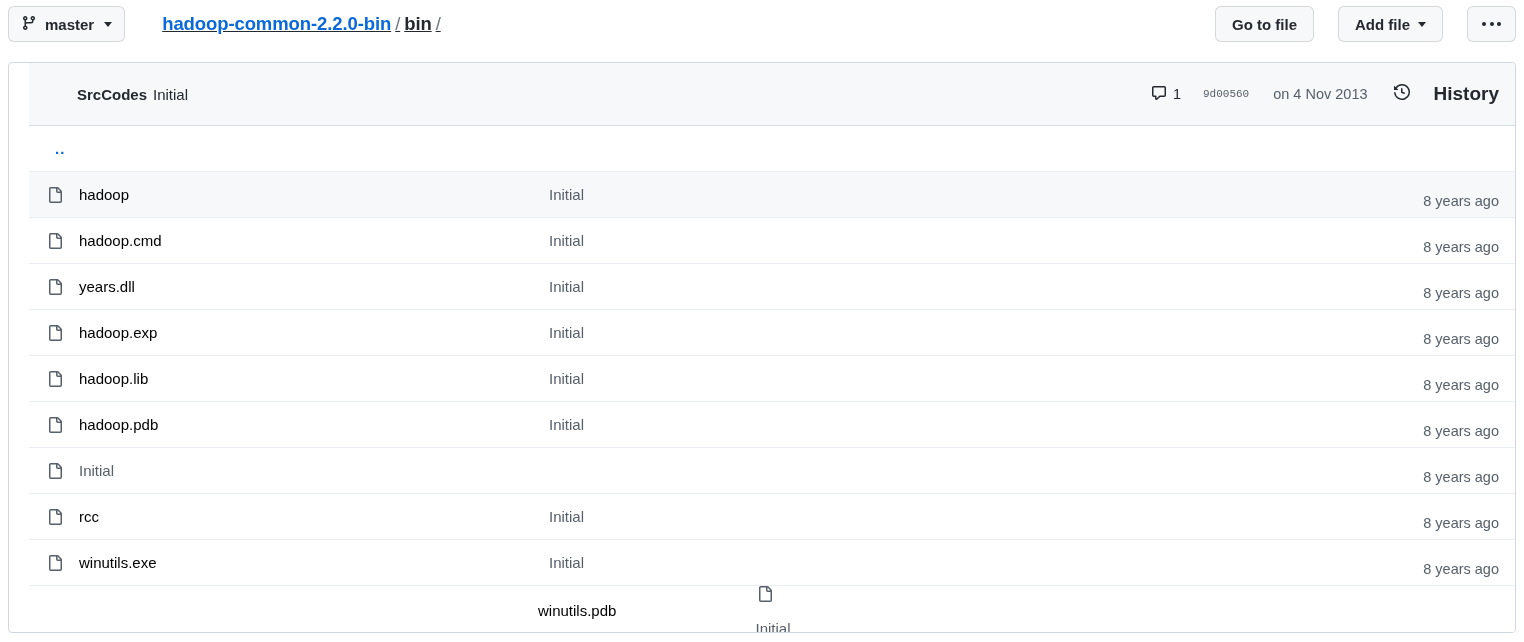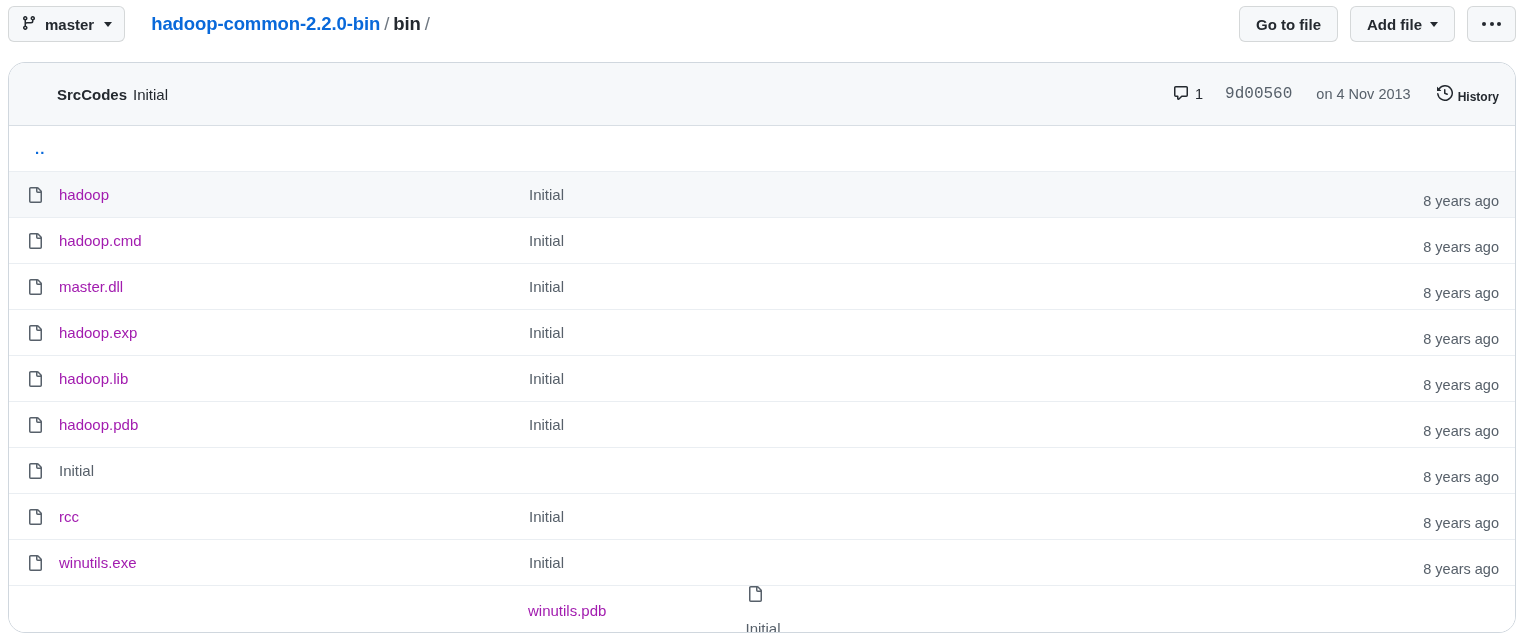--- a/index.html
+++ b/index.html
@@ -27,76 +27,76 @@
     border-radius: 6px; cursor: pointer;
     font-size: 15px; font-weight: 600; color: #24292f;
   }
   .branch-btn .caret {
     width: 0; height: 0; margin-left: 2px;
     border-left: 4.5px solid transparent; border-right: 4.5px solid transparent;
     border-top: 5px solid #24292f;
   }
 
   .breadcrumb {
-    margin-left: 26px; font-size: 18.5px; font-weight: 600;
-    color: #24292f; letter-spacing: -0.1px; white-space: nowrap;
+    margin-left: 37px; font-size: 18.5px; font-weight: 600;
+    color: #24292f; letter-spacing: -0.1px; white-space: nowrap; text-decoration: underline;
   }
   .breadcrumb a.repo { color: #0969da; text-decoration: none; cursor: pointer; }
   .breadcrumb .sep { color: #6e7781; font-weight: 400; padding: 0 4px; }
   .breadcrumb .cur { color: #24292f; }
 
   .topbar-right {
     position: absolute; right: 8px; top: 6px;
-    display: flex; align-items: flex-start; gap: 12px; padding-left: 29px;
+    display: flex; align-items: flex-start; gap: 24px; padding-left: 29px;
   }
   .btn {
     display: inline-flex; align-items: center; justify-content: center; gap: 6px;
     height: 36px; padding: 0 16px;
     background: #f6f8fa; border: 1px solid rgba(27,31,36,0.15);
     border-radius: 6px; cursor: pointer;
     font-size: 15px; font-weight: 600; color: #24292f; white-space: nowrap;
   }
   .btn .caret {
     width: 0; height: 0; margin-left: 2px;
     border-left: 4.5px solid transparent; border-right: 4.5px solid transparent;
     border-top: 5px solid #24292f;
   }
   .btn.kebab { padding: 0 14px; letter-spacing: 2px; font-size: 17px; line-height: 0; }
   .kebab-dots { display: inline-flex; gap: 3.5px; align-items: center; }
   .kebab-dots i { width: 4px; height: 4px; border-radius: 50%; background: #24292f; display: block; }
 
   
   .filebox {
     position: absolute; left: 8px; top: 62px; width: 1508px;
-    border: 1px solid #d0d7de; border-radius: 17px;
-    overflow: hidden; background: #fff;
+    border: 1px solid #d0d7de; border-radius: 4px;
+    overflow: hidden; background: #fff; padding-left: 20px;
   }
 
   .commit-header {
     display: flex; align-items: center;
     height: 63px; background: #f6f8fa;
     border-bottom: 1px solid #d8dee4;
     padding: 0 16px 0 48px;
   }
   .commit-author { font-size: 15px; font-weight: 600; color: #24292f; }
   .commit-msg { font-size: 15px; color: #24292f; margin-left: 6px; }
   .commit-right {
     margin-left: auto; display: flex; align-items: center; gap: 0px;
     font-size: 14.5px; color: #57606a;
   }
   .comment-group { display: inline-flex; align-items: center; gap: 6px; color: #24292f; cursor: pointer; }
   .comment-count { font-size: 14.5px; color: #24292f; }
   .commit-sha {
-    font-family: "Liberation Mono", monospace; font-size: 16px;
+    font-family: "Liberation Mono", monospace; font-size: 11px;
     color: #57606a; margin-left: 22px; cursor: pointer;
   }
   .commit-date { font-size: 14.5px; color: #57606a; margin-left: 24px; }
   .history-link {
-    display: inline-flex; align-items: flex-end; gap: 5px;
-    margin-left: 26px; font-size: 12px; font-weight: 600; color: #24292f;
+    display: inline-flex; align-items: flex-end; gap: 24px;
+    margin-left: 26px; font-size: 19px; font-weight: 600; color: #24292f;
     text-decoration: none; cursor: pointer;
   }
 
   
   .row {
     display: flex; align-items: center; height: 46px;
     border-bottom: 1px solid #eaeef2;
     padding: 0 16px 0 18px; background: #fff;
   }
   .row:last-child { border-bottom: none; flex-direction: column; }
@@ -104,21 +104,21 @@
   .row.updir { height: 46px; padding-left: 26px; }
 
   .updir-link {
     font-size: 15px; color: #0969da; text-decoration: none;
     font-weight: 600; letter-spacing: 1px; cursor: pointer;
   }
 
   .cell-icon { width: 32px; display: flex; align-items: center; justify-content: flex-start; color: #57606a; flex: none; }
   .cell-name { width: 470px; flex: none; }
   .cell-name a {
-    font-size: 15px; color: #a21caf; text-decoration: none; cursor: pointer;
+    font-size: 15px; color: #000000; text-decoration: none; cursor: pointer;
   }
   .cell-msg { flex: 1 1 auto; font-size: 15px; color: #57606a; }
   .cell-msg a { color: #57606a; text-decoration: none; cursor: pointer; }
   .cell-age { flex: none; font-size: 14.5px; color: #57606a; text-align: right; width: 180px; margin-top: 12px; }
 </style>
 </head>
 <body>
 
 <div class="page">
 
@@ -210,21 +210,21 @@
           <div class="cell-name"><a href="#">hadoop.cmd</a></div>
           <div class="cell-msg"><a href="#">Initial</a></div>
           <div class="cell-age">8 years ago</div>
         </div>
         <div class="row">
           <div class="cell-icon">
             <svg width="16" height="16" viewBox="0 0 16 16" fill="#57606a" aria-hidden="true">
               <path d="M2 1.75C2 .784 2.784 0 3.75 0h6.586c.464 0 .909.184 1.237.513l2.914 2.914c.329.328.513.773.513 1.237v9.586A1.75 1.75 0 0 1 13.25 16h-9.5A1.75 1.75 0 0 1 2 14.25Zm1.75-.25a.25.25 0 0 0-.25.25v12.5c0 .138.112.25.25.25h9.5a.25.25 0 0 0 .25-.25V6h-2.75A1.75 1.75 0 0 1 9 4.25V1.5Zm6.75.062V4.25c0 .138.112.25.25.25h2.688l-.011-.013-2.914-2.914-.013-.011Z"></path>
             </svg>
           </div>
-          <div class="cell-name"><a href="#">master.dll</a></div>
+          <div class="cell-name"><a href="#">years.dll</a></div>
           <div class="cell-msg"><a href="#">Initial</a></div>
           <div class="cell-age">8 years ago</div>
         </div>
         <div class="row">
           <div class="cell-icon">
             <svg width="16" height="16" viewBox="0 0 16 16" fill="#57606a" aria-hidden="true">
               <path d="M2 1.75C2 .784 2.784 0 3.75 0h6.586c.464 0 .909.184 1.237.513l2.914 2.914c.329.328.513.773.513 1.237v9.586A1.75 1.75 0 0 1 13.25 16h-9.5A1.75 1.75 0 0 1 2 14.25Zm1.75-.25a.25.25 0 0 0-.25.25v12.5c0 .138.112.25.25.25h9.5a.25.25 0 0 0 .25-.25V6h-2.75A1.75 1.75 0 0 1 9 4.25V1.5Zm6.75.062V4.25c0 .138.112.25.25.25h2.688l-.011-.013-2.914-2.914-.013-.011Z"></path>
             </svg>
           </div>
           <div class="cell-name"><a href="#">hadoop.exp</a></div>

